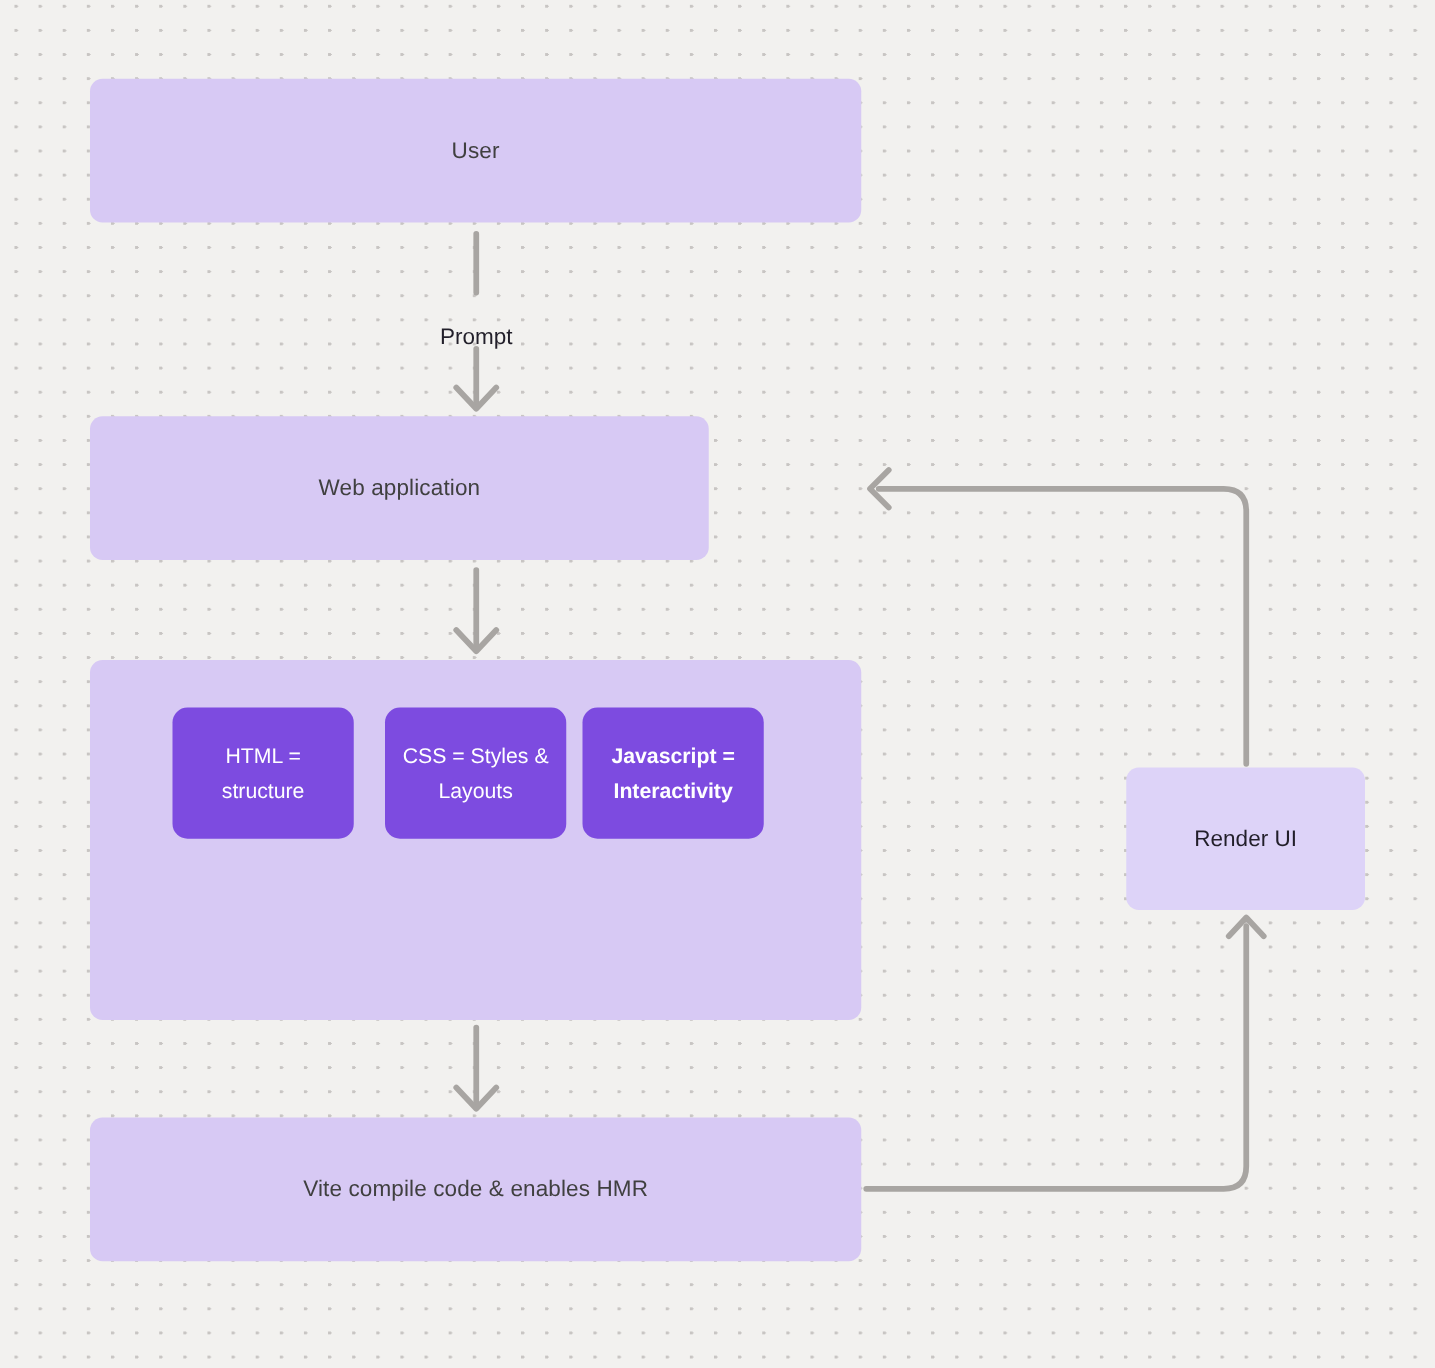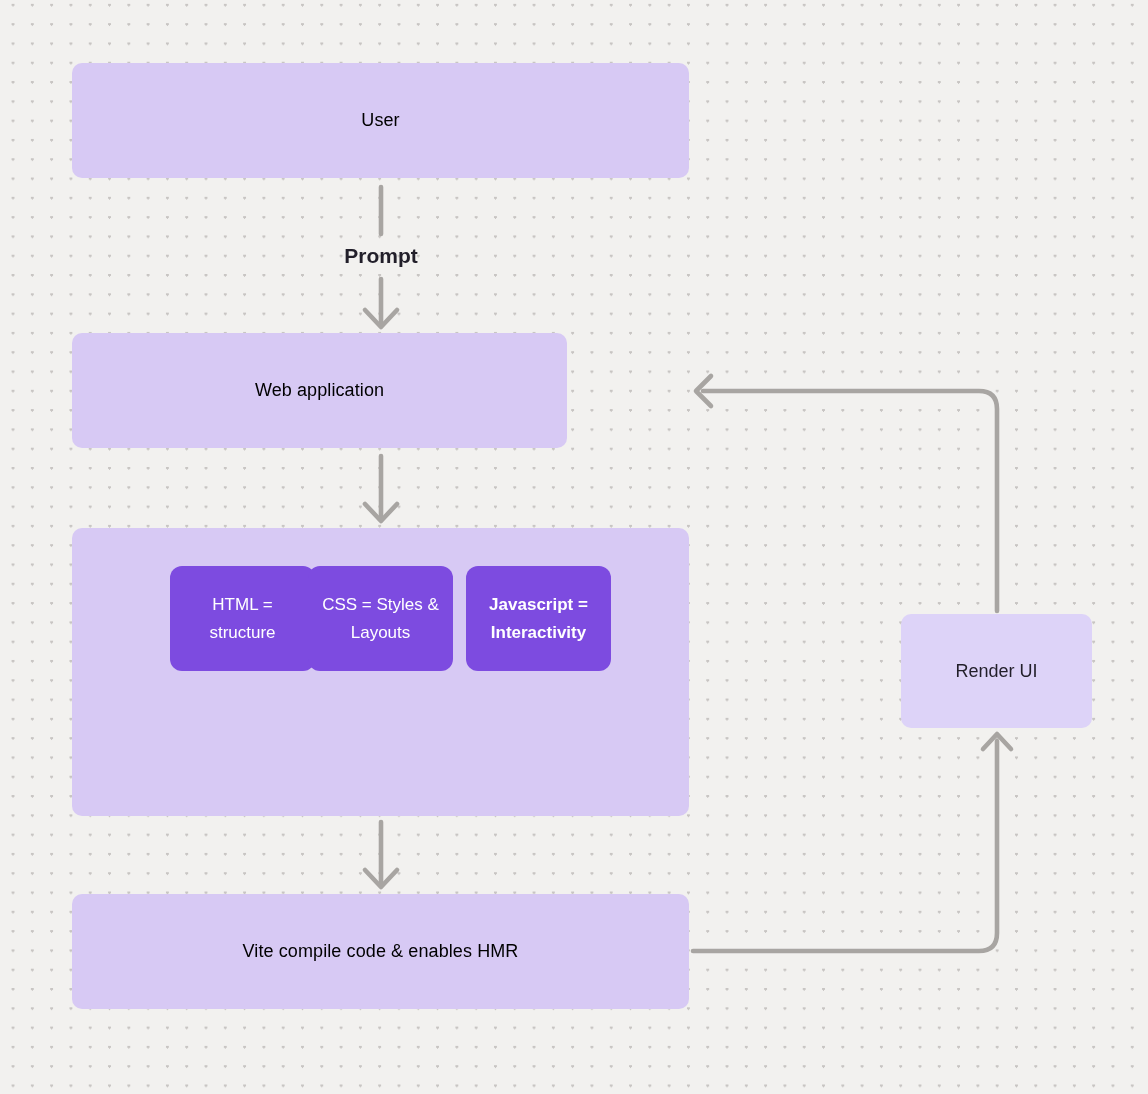--- a/index.html
+++ b/index.html
@@ -19,21 +19,21 @@
   .node{
     position:absolute;
     display:flex;
     align-items:center;
     justify-content:center;
     border-radius:10px;
     box-sizing:border-box;
   }
   .light{
     background:#d7c9f4;
-    color:#000000;
+    color:#404040;
     font-size:18px;
     letter-spacing:.1px;
   }
   .node-user        {left:72px;  top:63px;  width:617px; height:115px;}
   .node-webapp      {left:72px;  top:333px; width:495px; height:115px;}
   .node-group       {left:72px;  top:528px; width:617px; height:288px; background:#d7c9f4; border-radius:10px;}
   .node-vite        {left:72px;  top:894px; width:617px; height:115px;}
   .node-renderui    {left:901px; top:614px; width:191px; height:114px; background:#ddd3f8; color:#221f2a; font-size:18px;text-align:center;}
   .chip{
     position:absolute;
@@ -46,41 +46,40 @@
     font-size:17px;
     font-weight:500;
     line-height:28px;
     display:flex;
     align-items:center;
     justify-content:center;
     text-align:center;
     padding:0 10px;
     box-sizing:border-box;
   }
-  .chip-html{left:66px;margin-left:32px;}
+  .chip-html{left:66px;}
   .chip-css{left:236px;align-items:center;}
   .chip-js{left:394px;font-weight:bold;}
   .group-caption{
     position:absolute;
     left:0;
     top:216px;
     width:100%;
     text-align:center;
     font-size:18px;
     color:#221f2a;
   }
   .edge-label{
     position:absolute;
     left:321px;
-    top:244px;
+    top:259px;
     width:120px;
     text-align:center;
-    font-size:21px;
+    font-size:18px;
     color:#221f2a;
-    font-weight:bold;
   }
   .node-label{pointer-events:none;}
   svg.connectors{
     position:absolute;
     left:0;
     top:0;
     pointer-events:none;
   }
 </style>
 </head>

